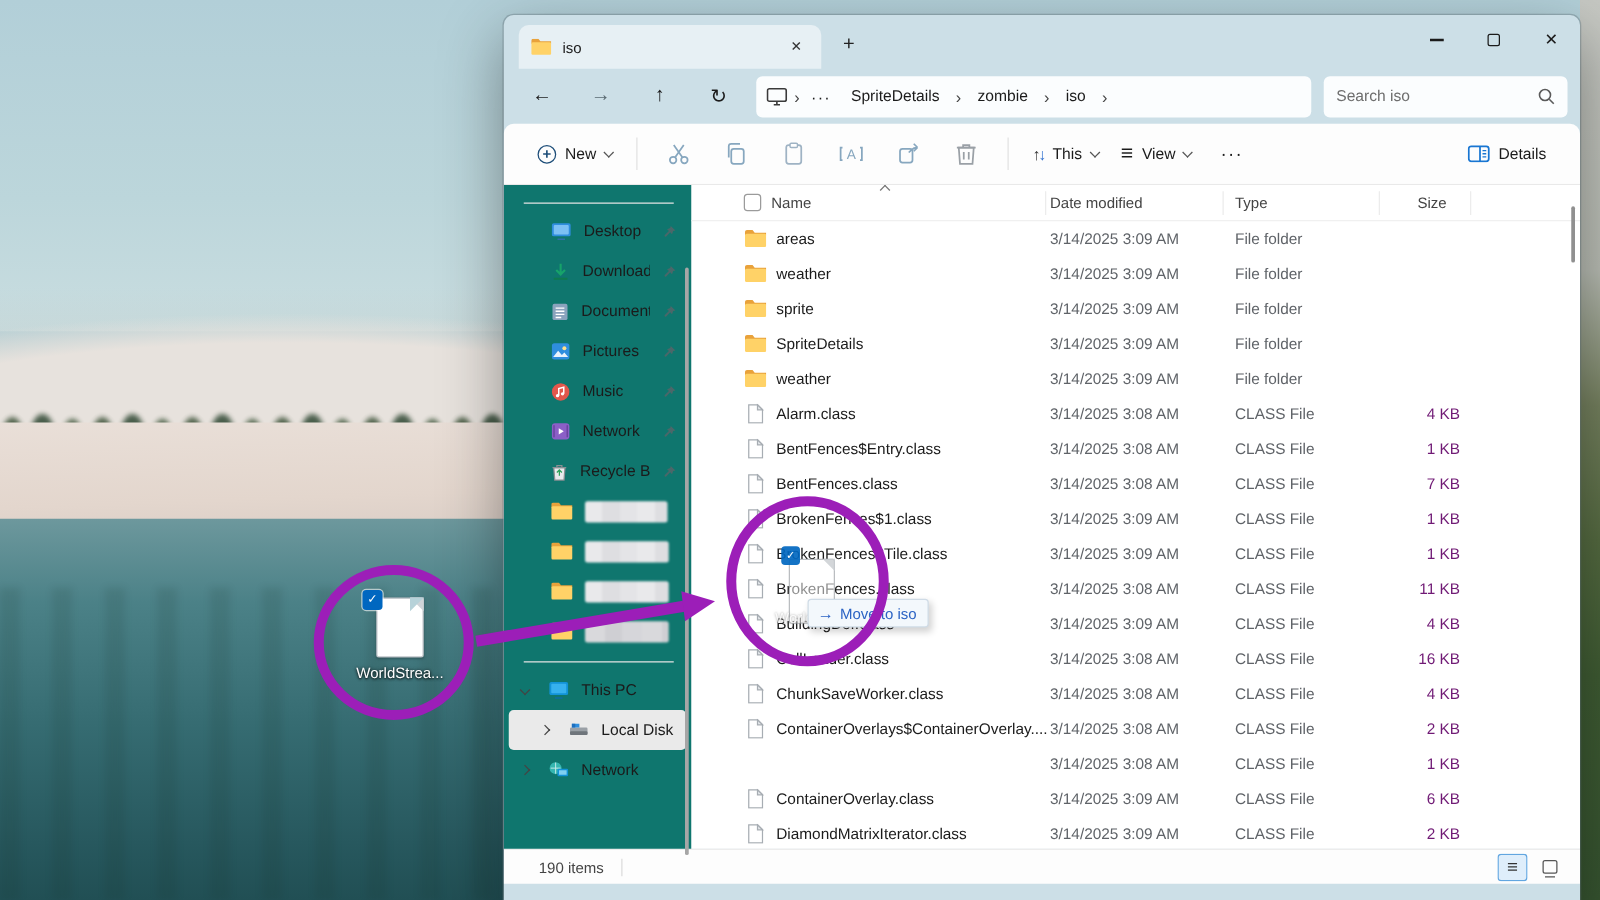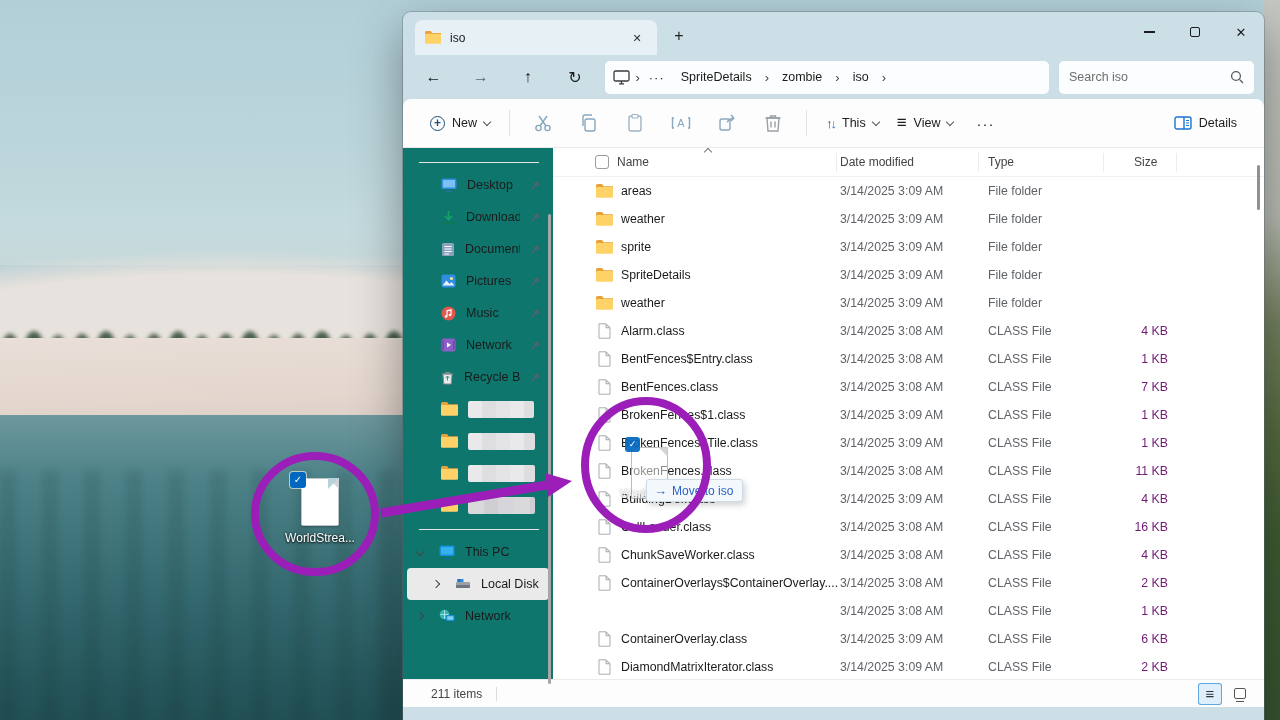--- a/index.html
+++ b/index.html
@@ -764,21 +764,21 @@
             <span class="cell-type">CLASS File</span>
             <span class="cell-size">2 KB</span>
           </div>
         </div>
 
       <div class="list-scrollthumb"></div>
     </div>
   </div>
 
   <div class="statusbar">
-    <span>211 items</span>
+    <span>190 items</span>
     <span class="status-sep"></span>
     <div class="view-toggles">
       <div class="vt-btn active">
         <span class="vt-lines">≡</span>
       </div>
       <div class="vt-btn">
         <span class="vt-thumb"></span>
       </div>
     </div>
   </div>

